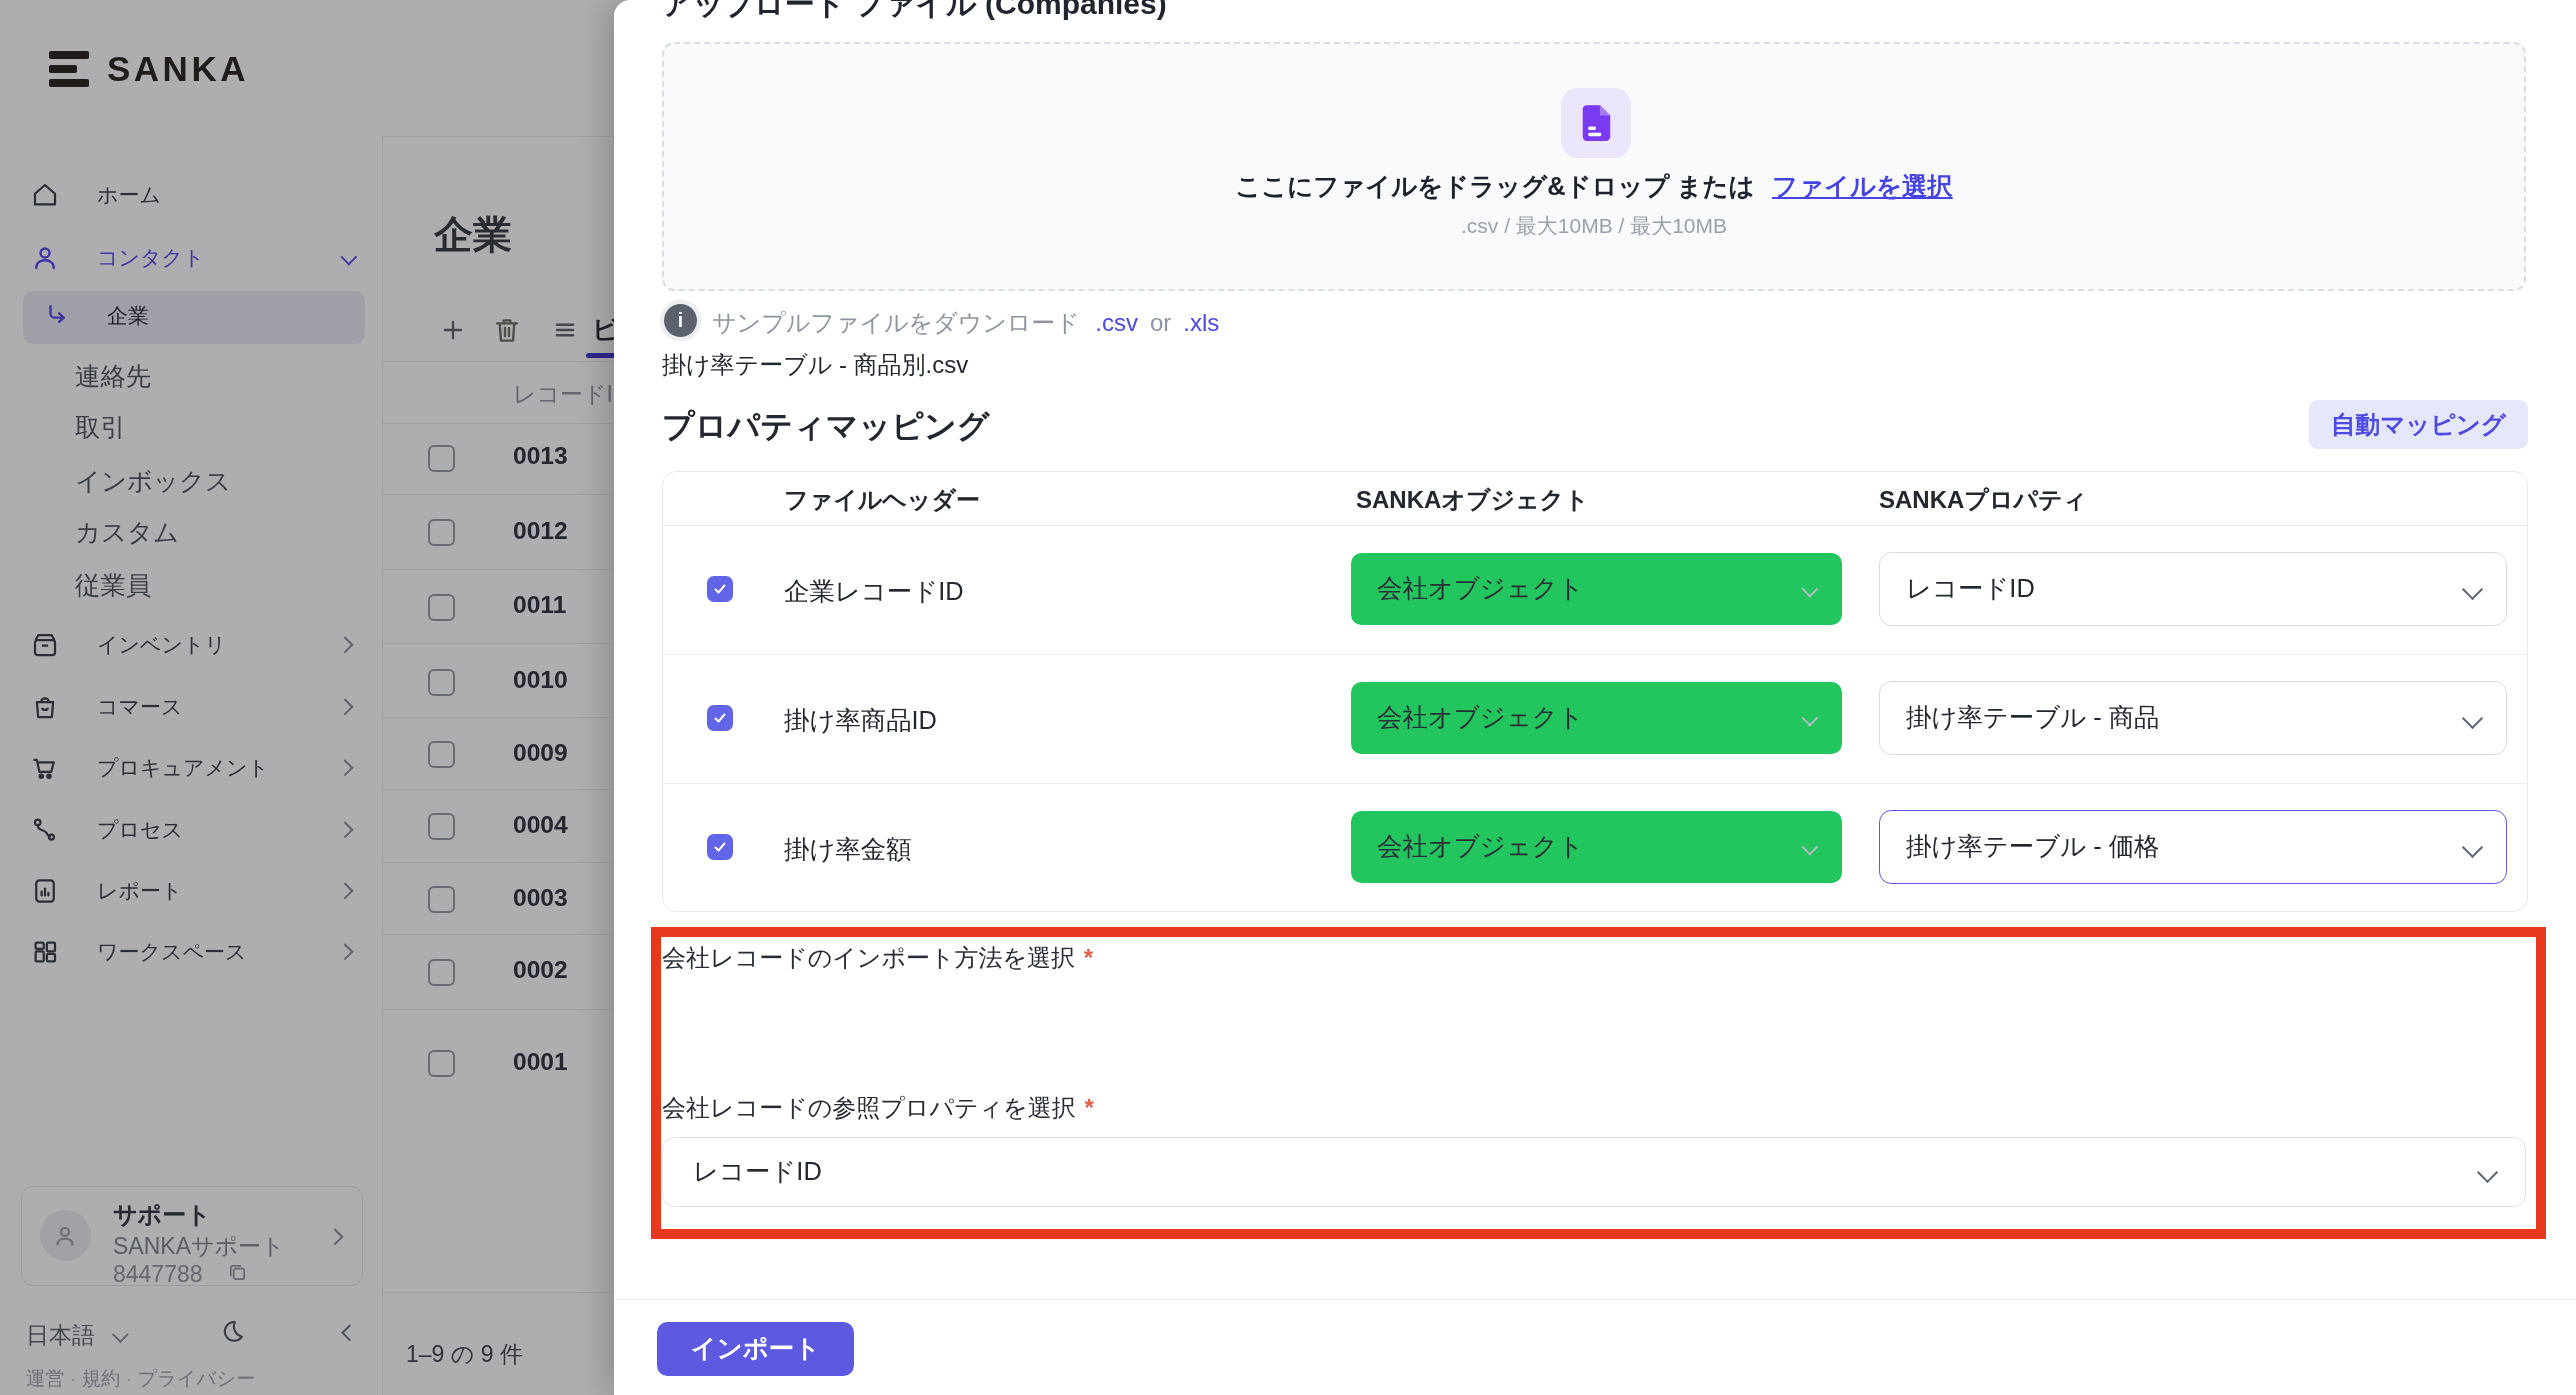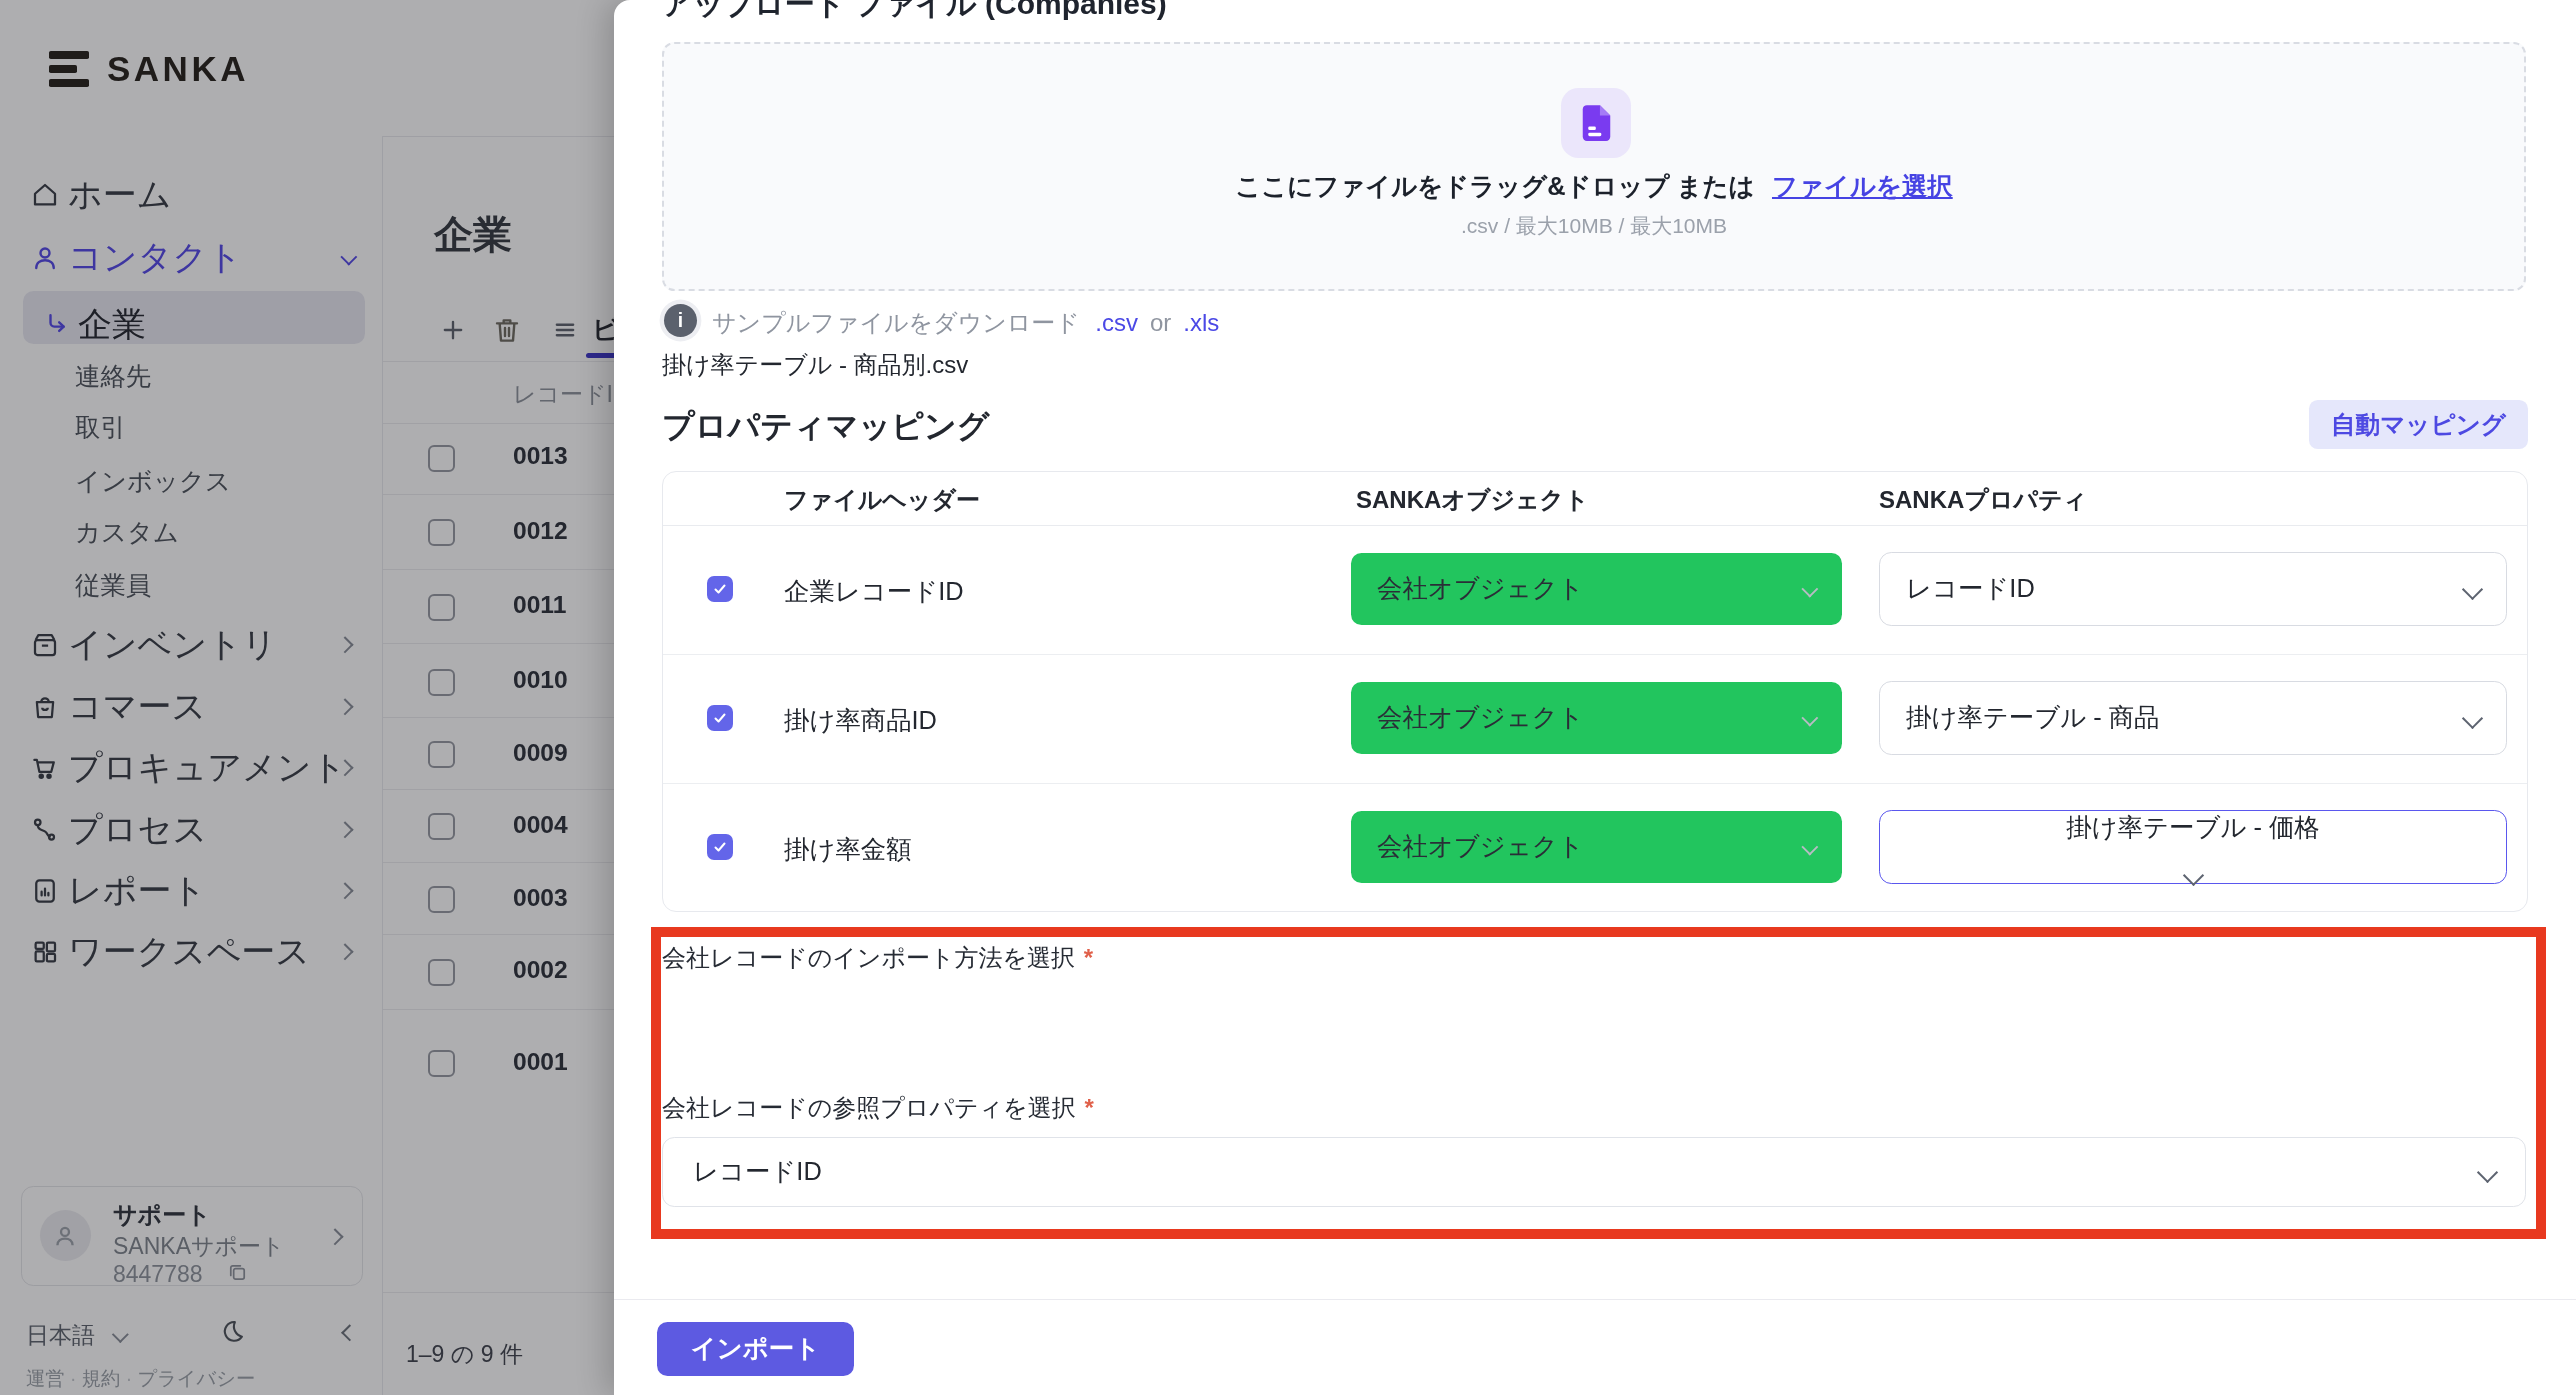--- a/index.html
+++ b/index.html
@@ -10,21 +10,21 @@
   .layer-bg{z-index:1;}
   .dim{z-index:5;background:rgba(22,22,30,0.35);left:0;top:0;width:2576px;height:1395px;}
   .modal-bg{z-index:10;left:614px;top:0;width:1962px;height:1395px;background:#fff;
             border-top-left-radius:16px;box-shadow:-8.8px 0 30px rgba(0,0,0,.18);}
   .mz{z-index:11;}
   
   .topbar{left:0;top:0;width:2576px;height:136px;background:#fff;border-bottom:0.9px solid #e8e9ed;}
   .logo-txt{font-size:35px;font-weight:700;letter-spacing:3.5px;color:#241f1a;}
   .logo-bars span{display:block;height:8px;background:#241f1a;border-radius:1.8px;margin-bottom:6.1px;}
   
-  .side-item{display:flex;align-items:center;gap:8px;font-size:34px;color:#363b44;}
+  .side-item{display:flex;align-items:center;gap:37px;font-size:21px;color:#363b44;}
   .side-item .ic{width:30px;height:30px;flex:0 0 30px;}
   .side-sub{font-size:25.4px;color:#4c525b;}
   .side-active{background:#e9e9f2;border-radius:10.5px;}
   .chev{display:inline-block;width:9.7px;height:9.7px;border-right:2.3px solid #878d97;border-bottom:2.3px solid #878d97;}
   .chev.down{transform:rotate(45deg);}
   .chev.right{transform:rotate(-45deg);}
   .chev.left{transform:rotate(135deg);}
   .chev.big{width:13px;height:13px;border-width:2.6px;border-color:#5d6370;}
   .chev.lite{border-color:#b8bcc4;}
   .support-card{left:21px;top:1186px;width:340px;height:98px;border:1.8px solid #e4e5e9;border-radius:12.3px;}
@@ -52,21 +52,21 @@
   .autobtn{left:2309px;top:400px;width:219px;height:49px;border-radius:8.8px;background:#e5e7fb;color:#4d49e2;
            font-size:24.6px;font-weight:700;display:flex;align-items:center;justify-content:center;cursor:pointer;}
   .mapcard{left:662px;top:471px;width:1866px;height:441px;border:1.8px solid #e7e9ee;border-radius:14px;box-sizing:border-box;background:#fff;}
   .thdr{font-size:24px;font-weight:700;color:#23272f;}
   .mck{width:26px;height:26px;border-radius:7px;background:#6365e9;display:flex;align-items:center;justify-content:center;}
   .cell-lbl{font-size:25.4px;color:#23272f;}
   .sel-gray{width:491px;height:72px;background:#22c55e;border-radius:10.5px;display:flex;align-items:center;justify-content:space-between;
             padding:0 26px;box-sizing:border-box;font-size:25.4px;color:#2a2e37;cursor:pointer;}
   .sel-white{width:628px;height:74px;background:#fff;border:1.8px solid #d8dbe2;border-radius:12.3px;display:flex;align-items:center;
              justify-content:space-between;padding:0 26px;box-sizing:border-box;font-size:25.4px;color:#23272f;cursor:pointer;}
-  .sel-white.focused{border-color:#5a57ee;flex-direction:column;}
+  .sel-white.focused{border-color:#5a57ee;}
   .sel-wide{left:662px;width:1864px;height:70px;background:#fff;border:1.8px solid #e0e3e9;border-radius:12.3px;display:flex;align-items:center;
             justify-content:space-between;padding:0 30px;box-sizing:border-box;font-size:25.4px;color:#23272f;cursor:pointer;}
   .f-lbl{font-size:24px;color:#262b34;}
   .req{color:#e0604a;font-weight:700;margin-left:8.8px;}
   .redrect{left:651px;top:927px;width:1895px;height:312px;border:10.5px solid #e8391f;box-sizing:border-box;z-index:13;pointer-events:none;}
   .footer-sep{left:614px;top:1299px;width:1962px;height:1.3px;background:#eaeaef;}
   .importbtn{left:657px;top:1322px;width:197px;height:54px;border-radius:10.5px;background:#5d5ae1;color:#fff;font-size:25.4px;font-weight:600;
              display:flex;align-items:center;justify-content:center;cursor:pointer;}
   svg{display:block;}
 </style>

